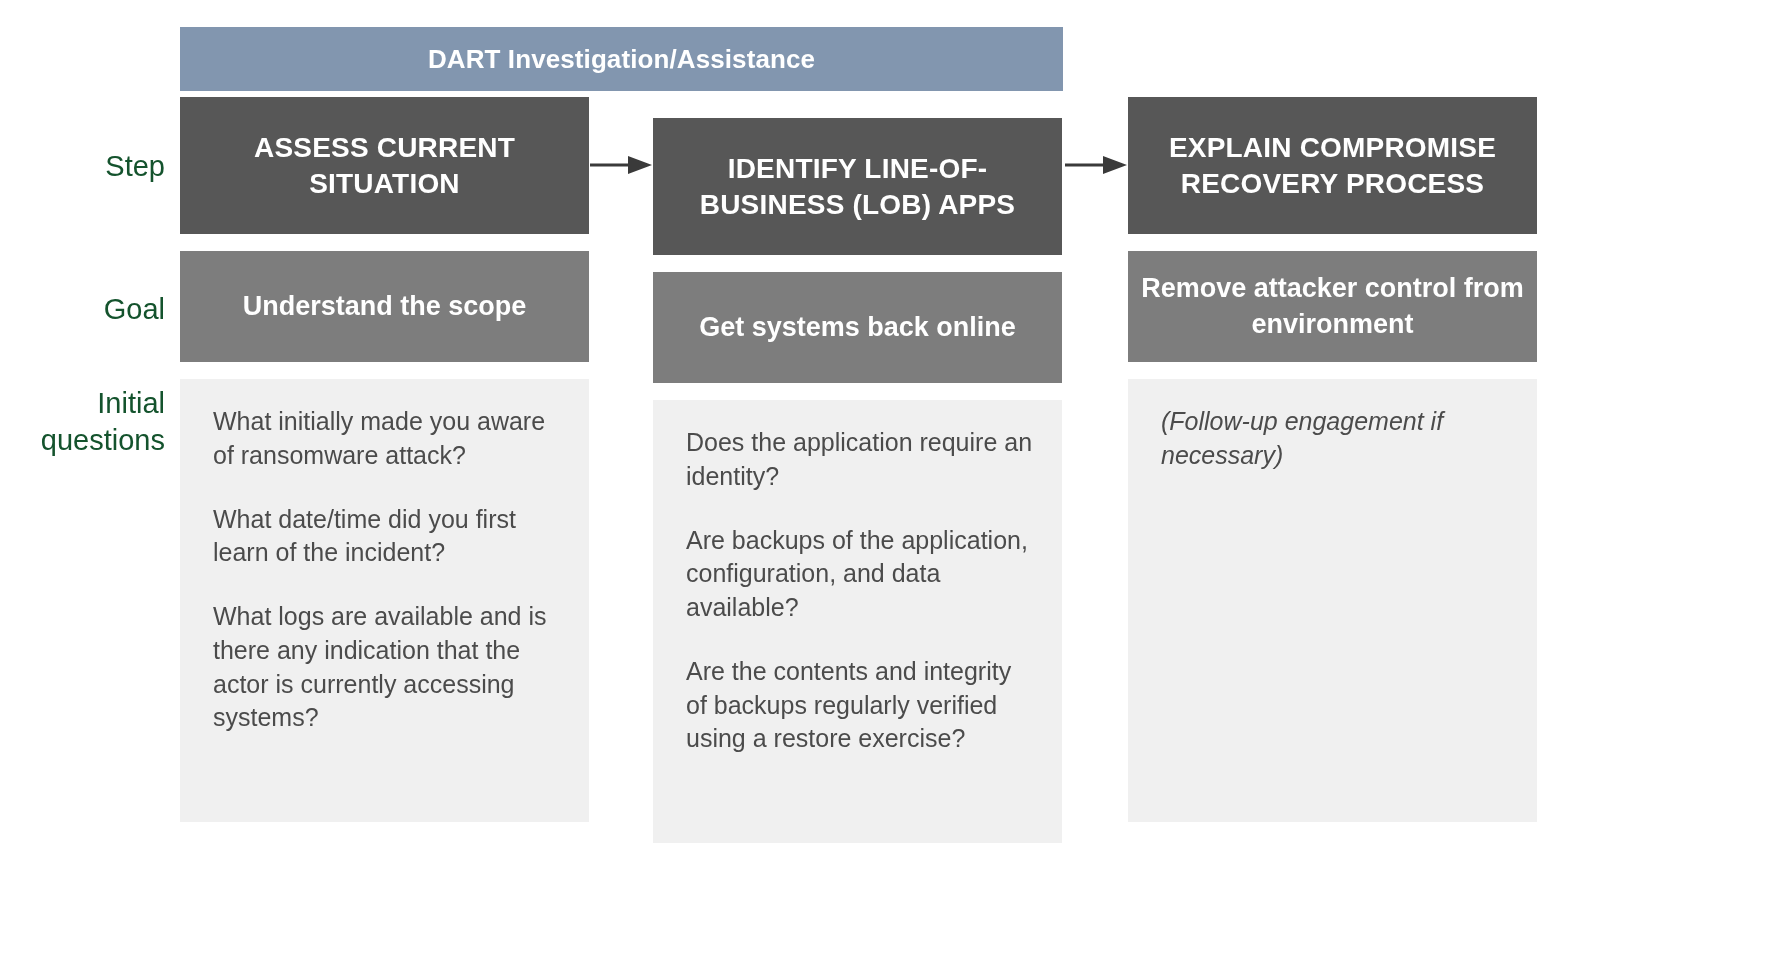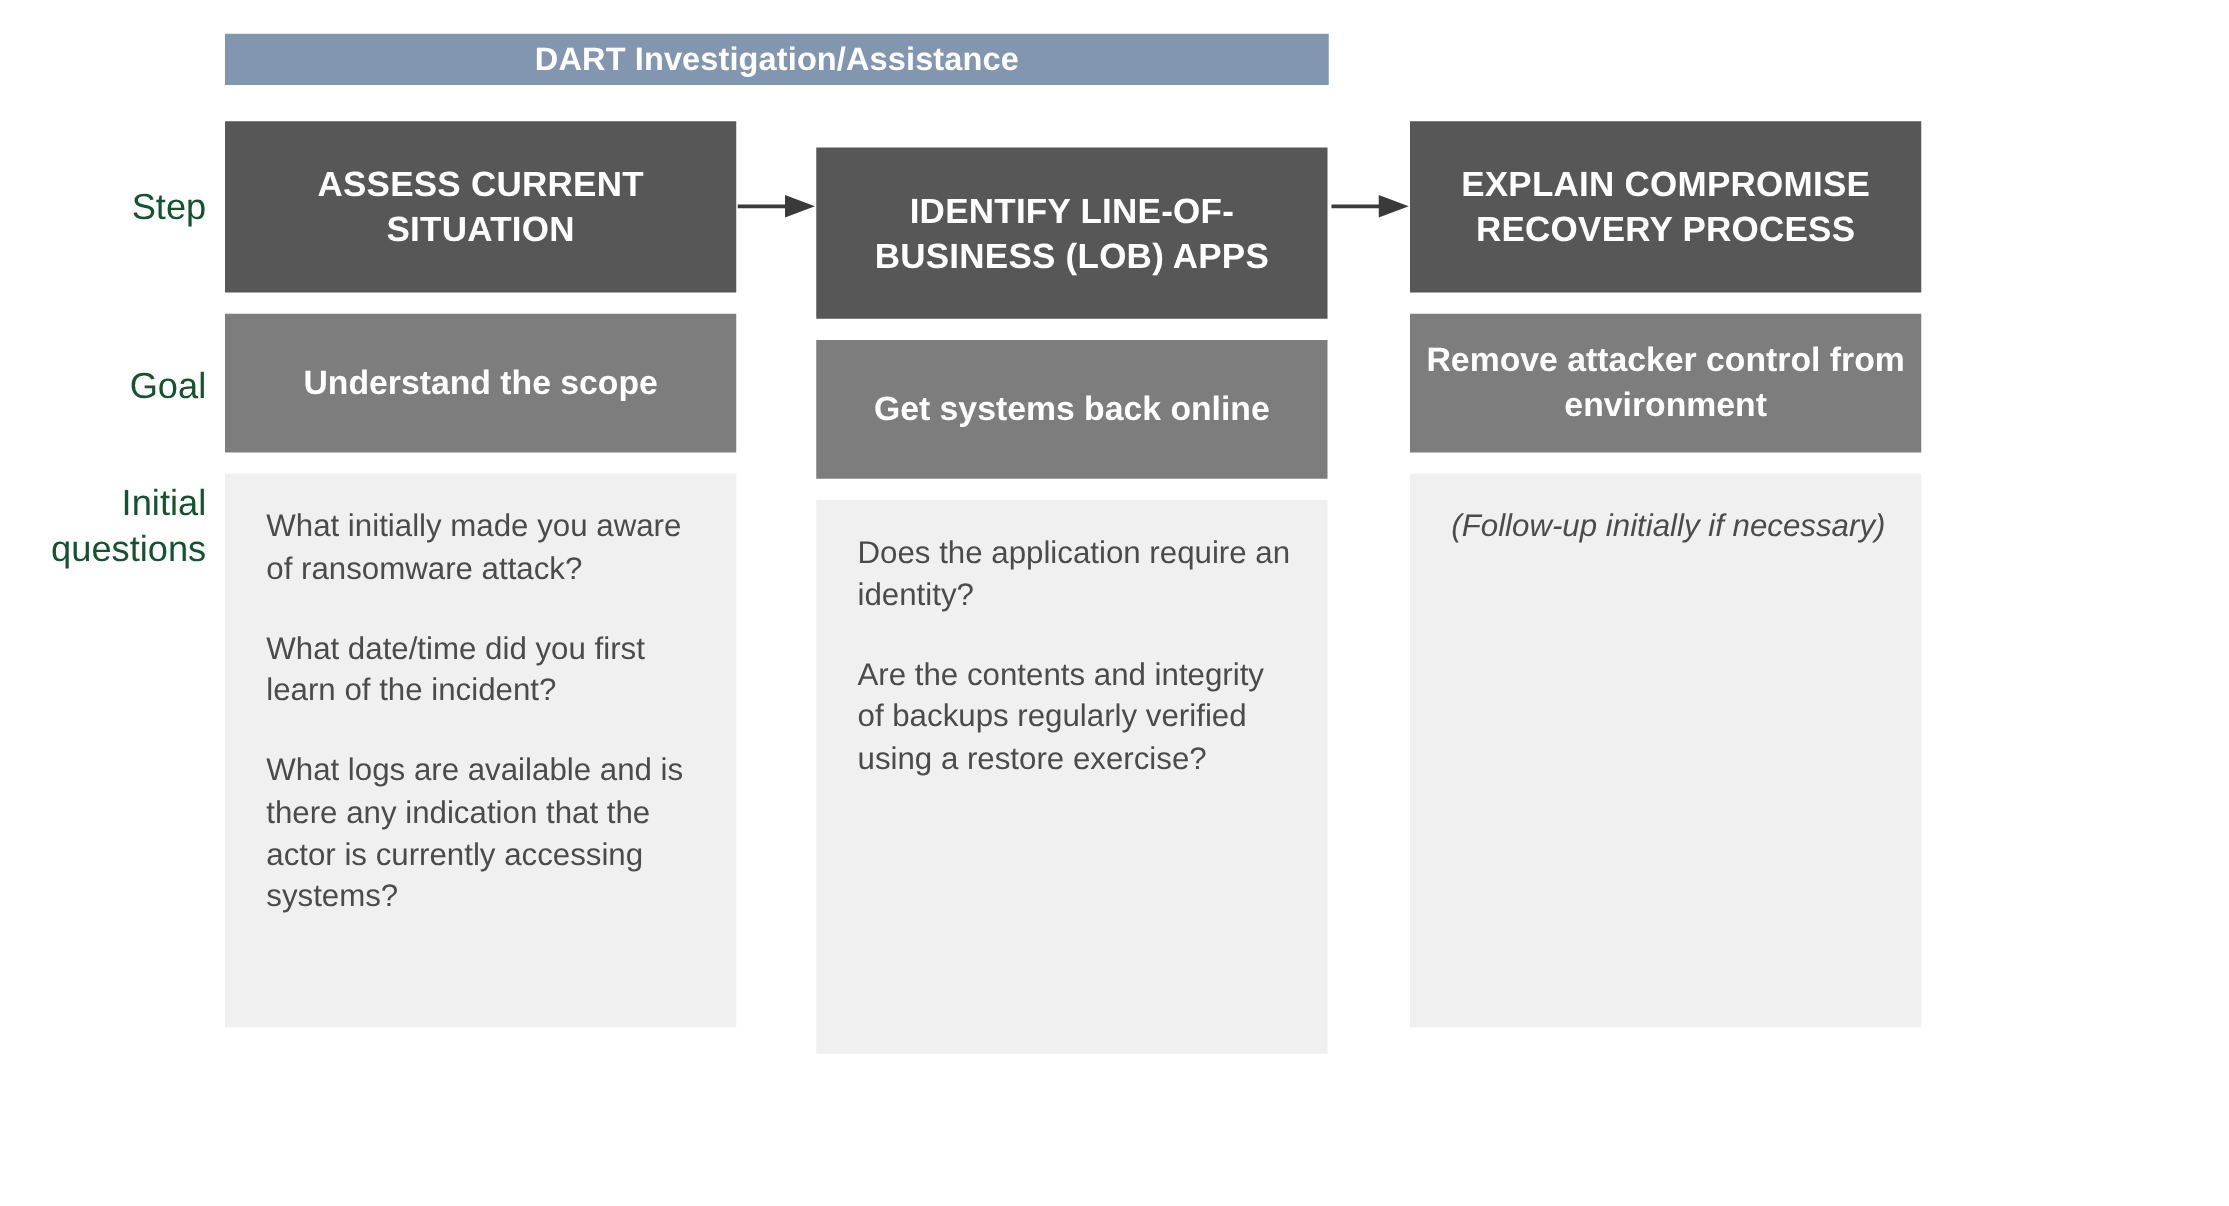--- a/index.html
+++ b/index.html
@@ -21,21 +21,21 @@
     width: 1783px;
     height: 965px;
   }
 
   
   .banner {
     position: absolute;
     left: 180px;
     top: 27px;
     width: 883px;
-    height: 41px;
+    height: 64px;
     background: #8296af;
     color: #ffffff;
     display: flex;
     align-items: center;
     justify-content: center;
     font-size: 26px;
     font-weight: bold;
     letter-spacing: 0.1px;
   }
 
@@ -155,31 +155,32 @@
   </div>
 
   <div class="step-box col col-2">
     <span>IDENTIFY LINE-OF-BUSINESS (LOB) APPS</span>
   </div>
   <div class="goal-box col col-2">
     <span>Get systems back online</span>
   </div>
   <div class="q-panel col col-2">
     <p class="q-item">Does the application require an identity?</p>
+    <p class="q-item">Are backups of the application, configuration, and data available?</p>
     <p class="q-item">Are the contents and integrity of backups regularly verified using a restore exercise?</p>
   </div>
 
   <div class="step-box col col-3">
     <span>EXPLAIN COMPROMISE RECOVERY PROCESS</span>
   </div>
   <div class="goal-box col col-3">
     <span>Remove attacker control from environment</span>
   </div>
   <div class="q-panel col col-3">
-    <p class="q-item italic">(Follow-up initially if necessary)</p>
+    <p class="q-item italic">(Follow-up engagement if necessary)</p>
   </div>
 
   <div class="arrow arrow-1">
     <svg width="63" height="28" viewBox="0 0 63 28" aria-hidden="true">
       <path d="M0 12.5 H38 V5 L62 14 L38 23 V15.5 H0 Z" fill="#3a3a3a"></path>
     </svg>
   </div>
   <div class="arrow arrow-2">
     <svg width="63" height="28" viewBox="0 0 63 28" aria-hidden="true">
       <path d="M0 12.5 H38 V5 L62 14 L38 23 V15.5 H0 Z" fill="#3a3a3a"></path>

